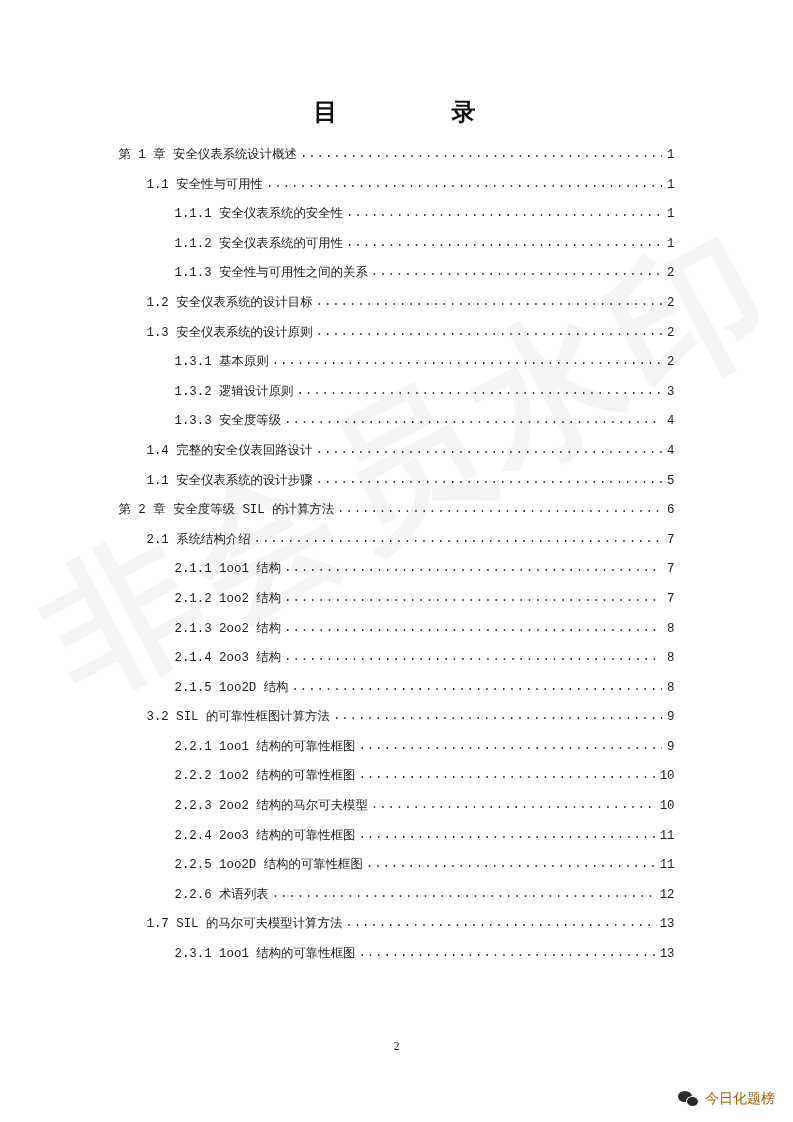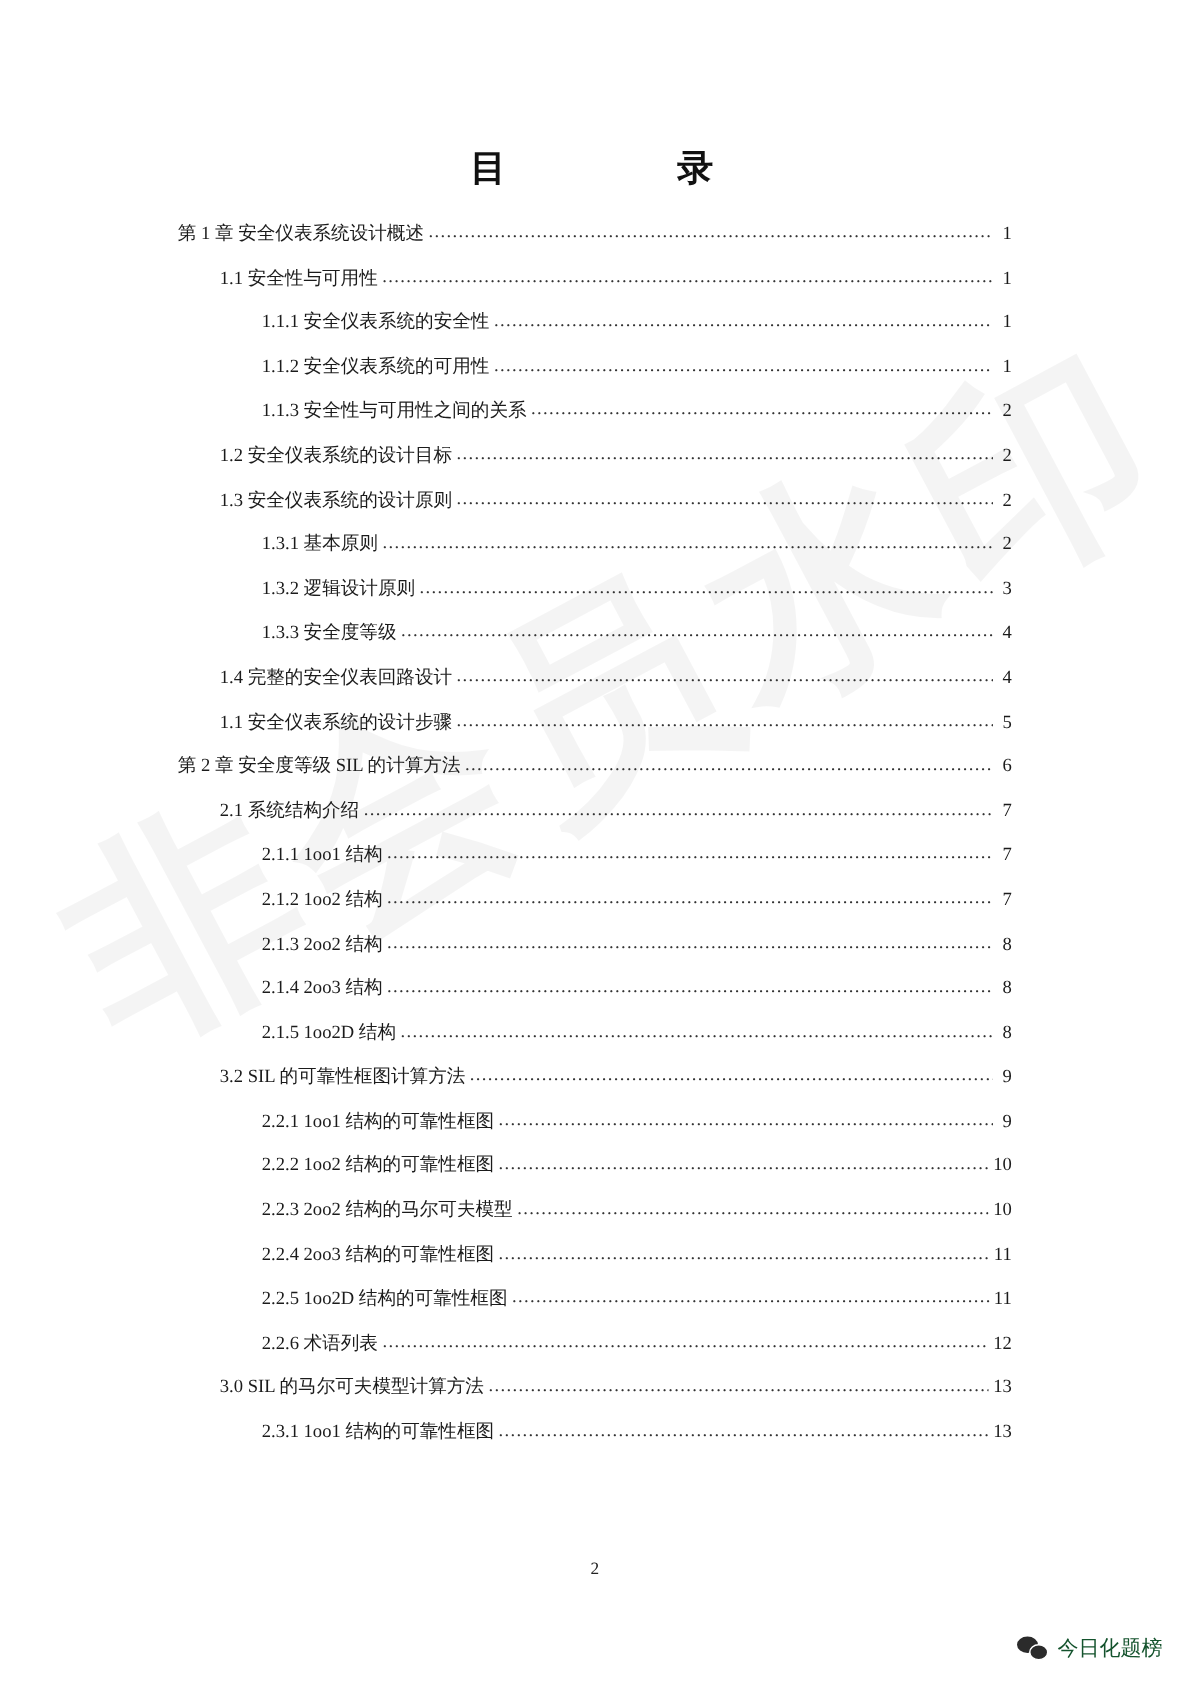--- a/index.html
+++ b/index.html
@@ -71,20 +71,21 @@
   .toc-row {
     display: flex;
     align-items: baseline;
     font-size: 12.4px;
     line-height: 1.2;
     margin: 0;
     padding: 0;
     height: 29.6px;
     color: #1b1b1b;
     white-space: nowrap;
+    font-family: Liberation Mono, monospace;
   }
 
   .toc-row .label {
     flex: 0 0 auto;
     padding-right: 2px;
   }
 
   .toc-row .dots {
     flex: 1 1 auto;
     overflow: hidden;
@@ -122,21 +123,21 @@
   
   .footer-badge {
     position: absolute;
     right: 18px;
     bottom: 14px;
     display: flex;
     align-items: center;
     gap: 7px;
     font-family: "Liberation Sans", "DejaVu Sans", sans-serif;
     font-size: 14px;
-    color: #14532d;
+    color: #a16207;
   }
   .footer-badge .wechat-icon {
     width: 20px;
     height: 16px;
     position: relative;
     display: inline-block;
   }
   .footer-badge .wechat-icon .b1 {
     position: absolute;
     width: 14px; height: 11px;
@@ -290,21 +291,21 @@
           <span class="label">2.2.5 1oo2D 结构的可靠性框图</span>
           <span class="dots">.......................................................................................................................</span>
           <span class="pageno">11</span>
         </div>
         <div class="toc-row lvl3">
           <span class="label">2.2.6  术语列表</span>
           <span class="dots">.......................................................................................................................</span>
           <span class="pageno">12</span>
         </div>
         <div class="toc-row lvl2">
-          <span class="label">3.0 SIL 的马尔可夫模型计算方法</span>
+          <span class="label">1.7 SIL 的马尔可夫模型计算方法</span>
           <span class="dots">.......................................................................................................................</span>
           <span class="pageno">13</span>
         </div>
         <div class="toc-row lvl3">
           <span class="label">2.3.1 1oo1 结构的可靠性框图</span>
           <span class="dots">.......................................................................................................................</span>
           <span class="pageno">13</span>
         </div>
       </div>
 

